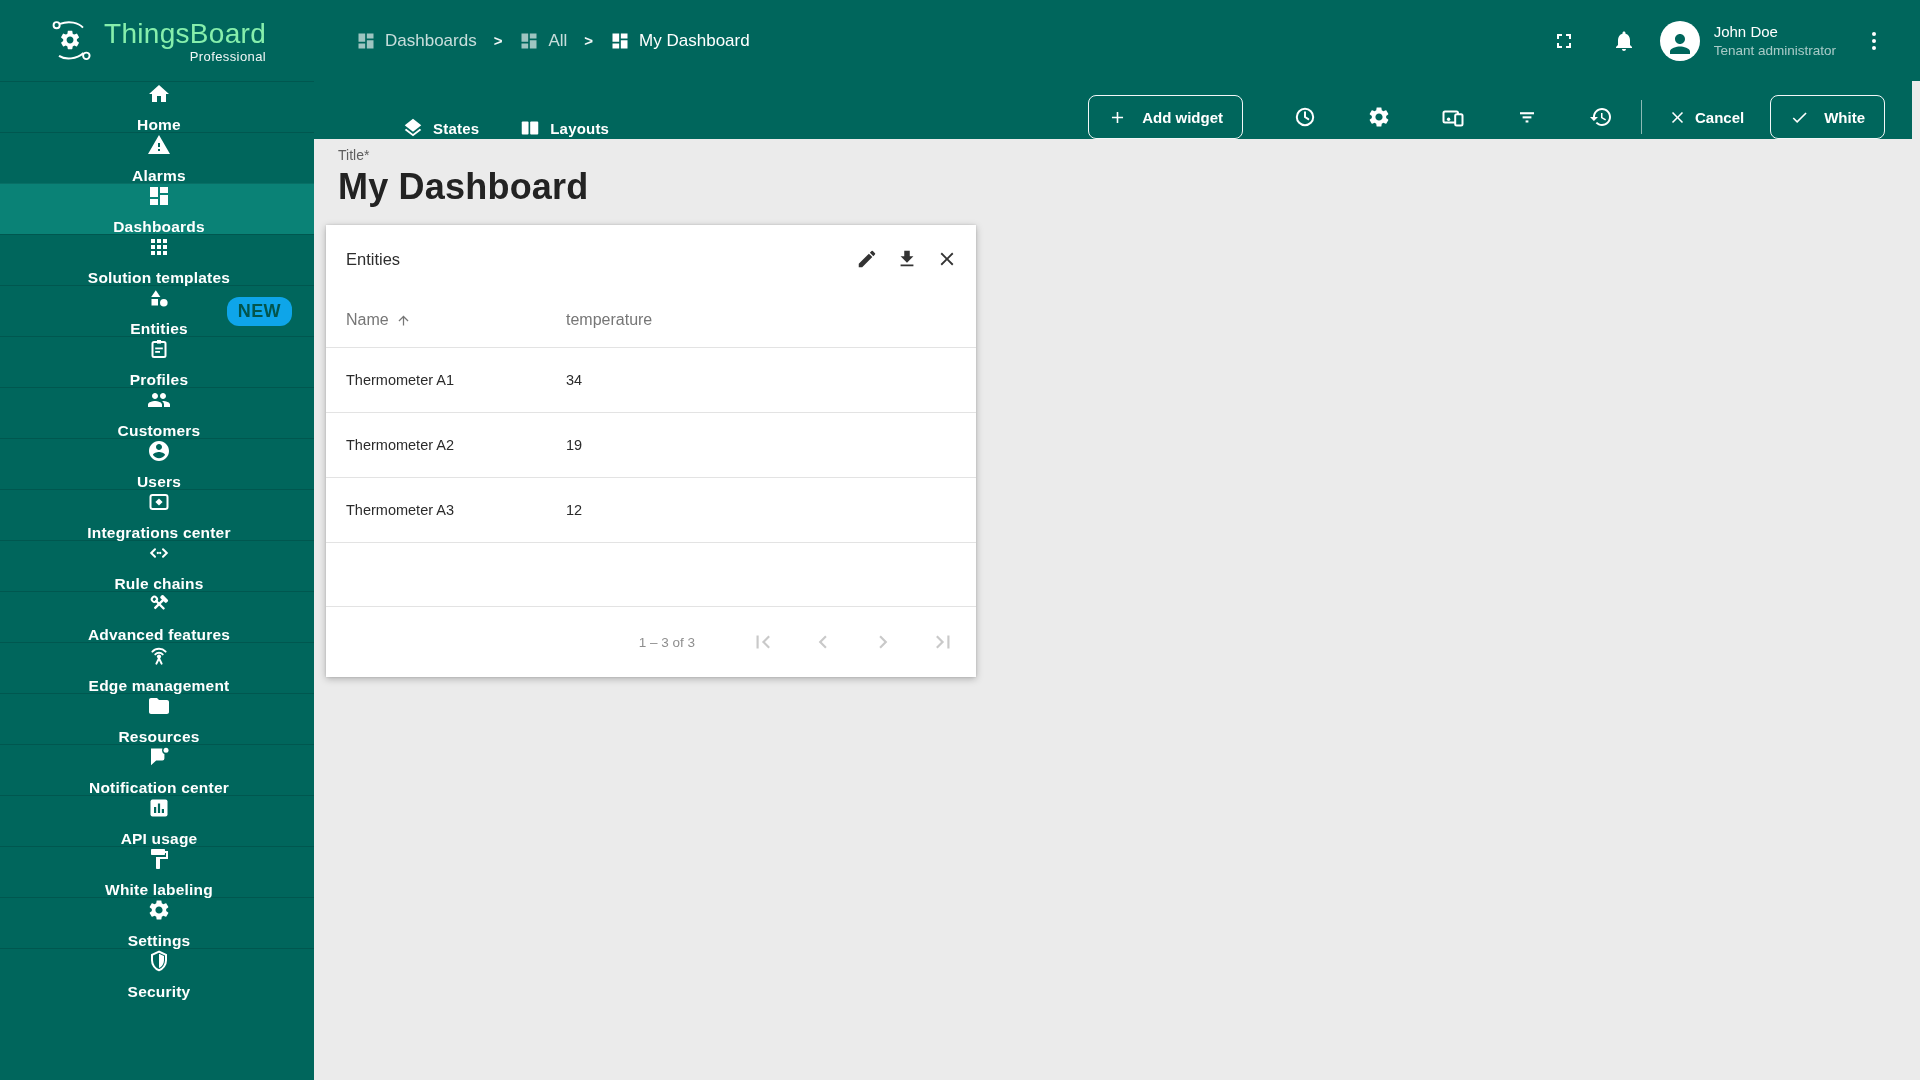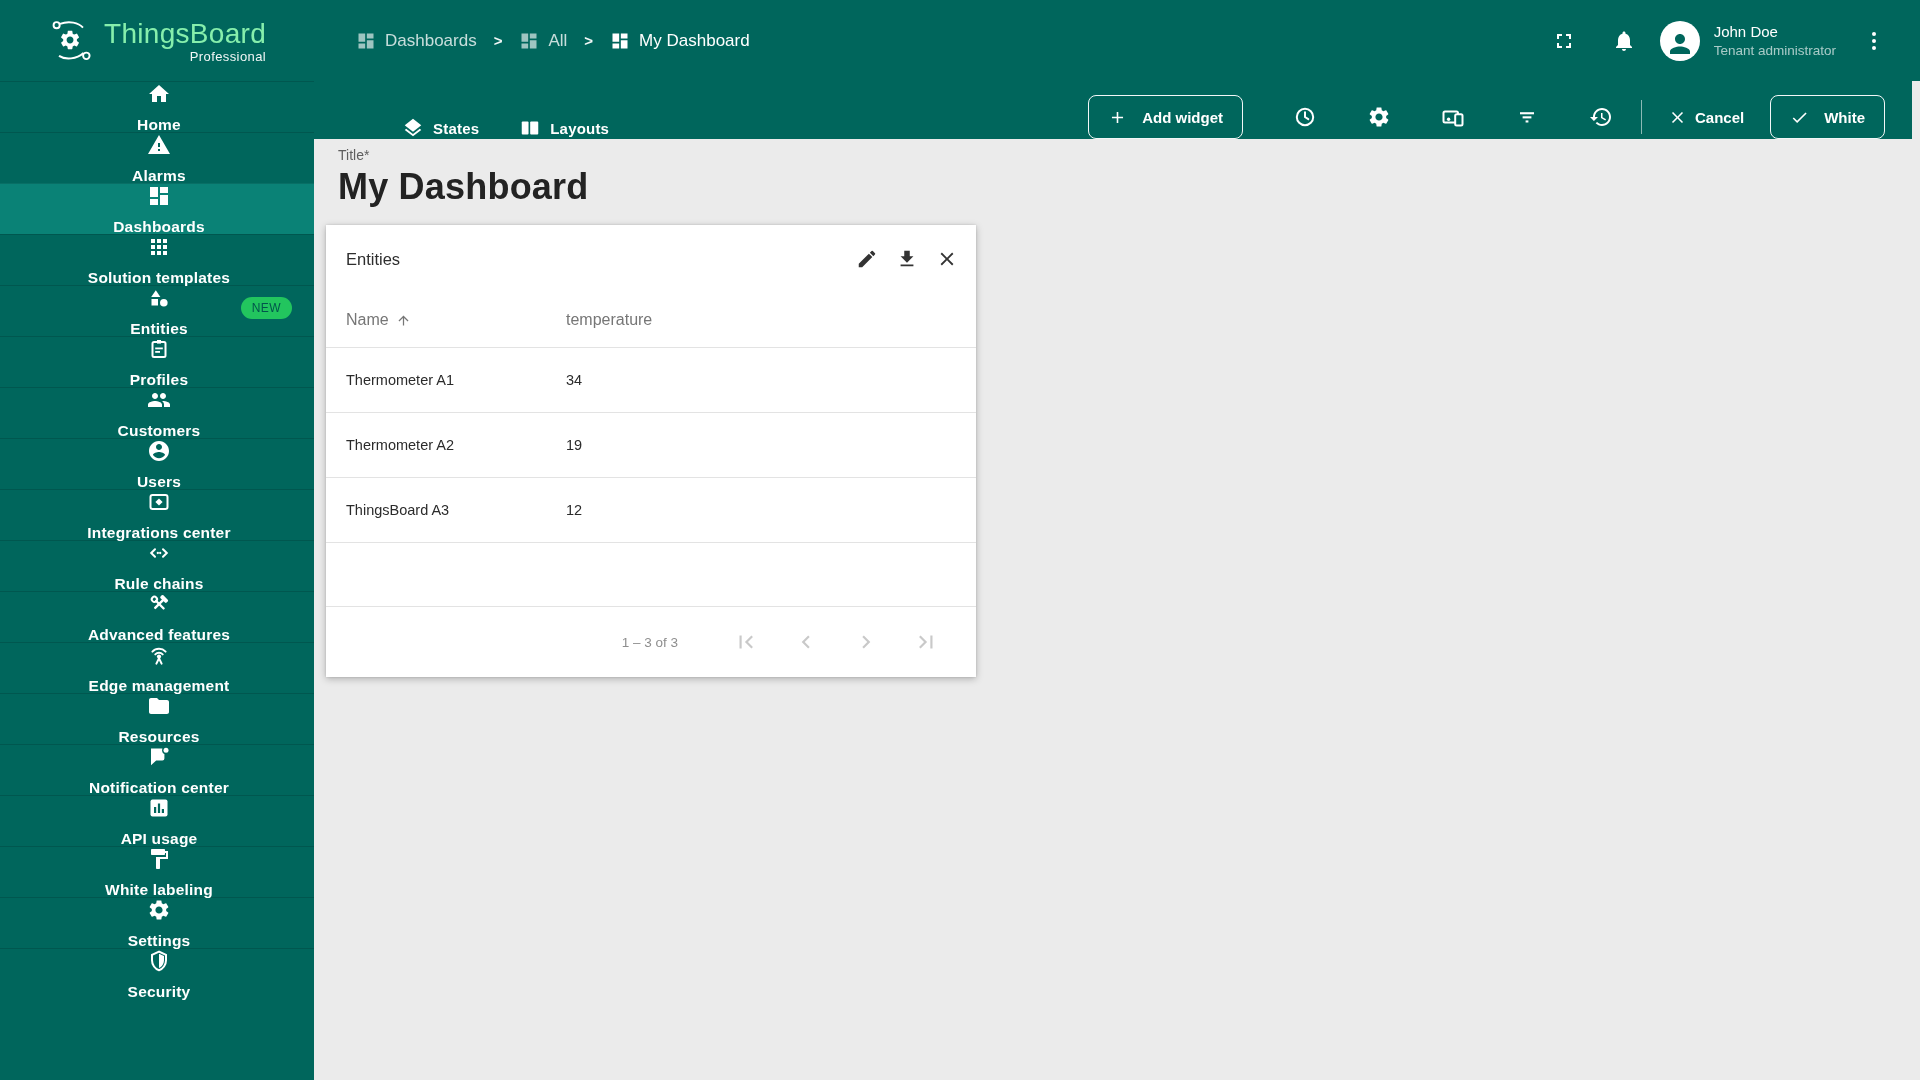--- a/index.html
+++ b/index.html
@@ -11,21 +11,21 @@
   .sidebar { position:absolute; left:0; top:0; width:314px; height:1080px; background:#00665c; color:#fff; z-index:5; }
   .brand { height:81px; display:flex; align-items:center; padding-left:48px; cursor:pointer; }
   .brand-text { margin-left:10px; }
   .brand-name { font-size:28px; font-weight:500; letter-spacing:.3px; color:#86efac; }
   .brand-sub { font-size:13px; text-align:right; margin-top:-1px; letter-spacing:.4px; color:rgba(255,255,255,.95); }
   .nav-item { height:51px; display:flex; align-items:center; padding:0 22px 0 26px; gap:10px; border-top:1px solid rgba(0,0,0,.14); cursor:pointer;flex-direction:column; }
   .nav-item.active { background:#0a8276; }
   .nav-icon { width:24px; height:24px; flex:0 0 24px; fill:#fff; }
   .nav-label { font-size:15.5px; font-weight:700; letter-spacing:.2px; white-space:nowrap; }
   .chevron { width:22px; height:22px; margin-left:auto; fill:#fff; }
-  .badge-new { margin-left:auto; background:#22c55e; color:#02554c; font-size:12px; font-weight:400; letter-spacing:.4px; padding:4px 11px; border-radius:12px; }
+  .badge-new { margin-left:auto; background:#0ea5e9; color:#02554c; font-size:18px; font-weight:700; letter-spacing:.4px; padding:4px 11px; border-radius:12px; }
 
   
   .topbar { position:absolute; left:314px; top:0; right:0; height:81px; background:#00665c; display:flex; align-items:center; padding:0 34px 0 42px; color:#fff; }
   .crumb { display:flex; align-items:center; gap:9px; cursor:pointer; }
   .crumb .bc-icon { width:20px; height:20px; fill:#fff; opacity:.62; }
   .crumb .bc-label { font-size:17px; font-weight:500; color:rgba(255,255,255,.78); }
   .crumb.current .bc-icon { opacity:1; }
   .crumb.current .bc-label { color:#fff; }
   .bc-sep { font-size:15px; font-weight:700; margin:0 17px; color:rgba(255,255,255,.95); }
   .topbar-right { margin-left:auto; display:flex; align-items:center; }
@@ -69,21 +69,21 @@
   .widget-actions svg { width:22px; height:22px; fill:#333; }
   .t-head, .t-row { display:flex; align-items:center; border-bottom:1px solid #e3e3e3; }
   .t-head { height:55px; }
   .t-row { height:65px; cursor:pointer; }
   .t-row.empty { height:64px; cursor:default; }
   .col-name { flex:0 0 240px; padding-left:20px; display:flex; align-items:center; gap:7px; }
   .col-temp { flex:1; }
   .t-head .hcell { font-size:16px; color:#767676; }
   .sort-icon { width:15px; height:15px; fill:#767676; }
   .cell { font-size:14.5px; color:#2b2b2b; }
-  .paginator { flex:1; display:flex; align-items:center; justify-content:flex-end; padding-right:28px; }
+  .paginator { flex:1; display:flex; align-items:center; justify-content:flex-end; padding-right:11px; }
   .pg-range { font-size:13.5px; color:#8e8e8e; margin-right:30px; }
   .pg-btn { width:44px; height:44px; background:none; border:none; display:flex; align-items:center; justify-content:center; margin-left:16px; cursor:default; }
   .pg-btn svg { width:26px; height:26px; fill:#c9c9c9; }
 </style>
 </head>
 <body>
 
 <div class="app">
 
   <aside class="sidebar">
@@ -432,21 +432,21 @@
 
       <div class="t-row">
         <div class="col-name cell">Thermometer A1</div>
         <div class="col-temp cell">34</div>
       </div>
       <div class="t-row">
         <div class="col-name cell">Thermometer A2</div>
         <div class="col-temp cell">19</div>
       </div>
       <div class="t-row">
-        <div class="col-name cell">ThingsBoard A3</div>
+        <div class="col-name cell">Thermometer A3</div>
         <div class="col-temp cell">12</div>
       </div>
       <div class="t-row empty"></div>
 
       <div class="paginator">
         <span class="pg-range">1 – 3 of 3</span>
         <button class="pg-btn">
           <svg viewBox="0 0 24 24">
               <path d="M18.41 16.59 13.82 12l4.59-4.59L17 6l-6 6 6 6zM6 6h2v12H6z"></path>
             </svg>

